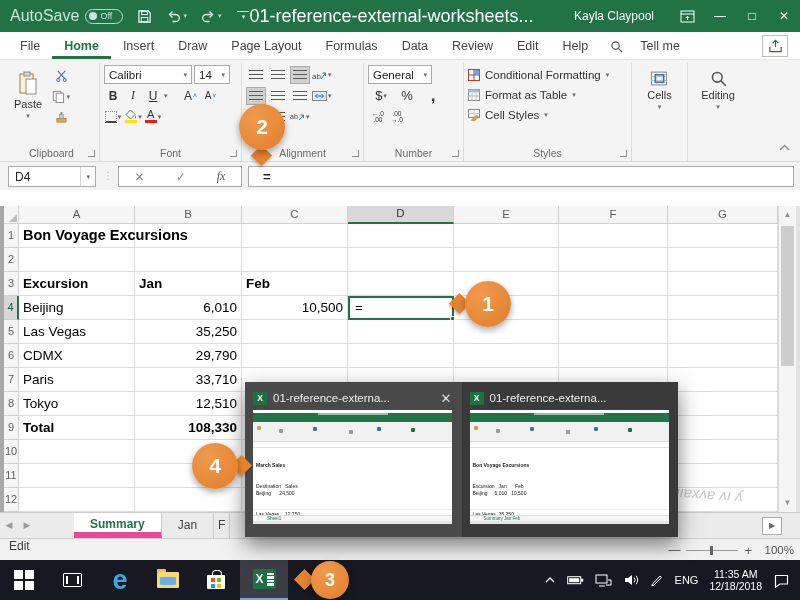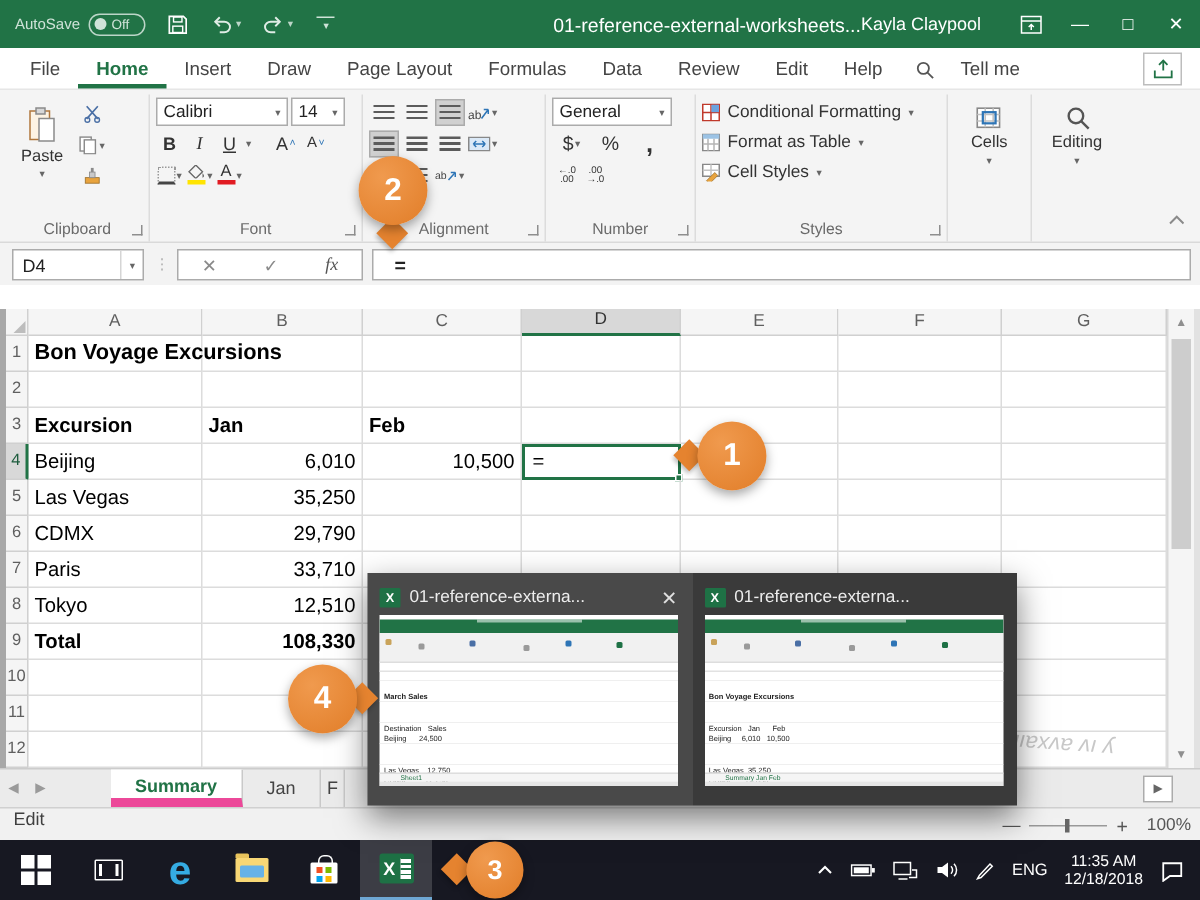--- a/index.html
+++ b/index.html
@@ -1,28 +1,28 @@
 <!DOCTYPE html>
 <html><head>
 <meta charset="utf-8">
 <style>
   *{margin:0;padding:0;box-sizing:border-box;font-family:"Liberation Sans",sans-serif}
   html,body{width:800px;height:600px}
   body{position:relative;overflow:hidden;background:#fff}
 
   
   .titlebar{position:absolute;left:0;top:0;width:800px;height:32px;background:#217346;display:flex;align-items:center;color:#fff}
-  .autosave{font-size:10px;color:#cfe3d8;margin-left:10px}
+  .autosave{font-size:16px;color:#cfe3d8;margin-left:10px}
   .toggle{width:38px;height:15px;border:1px solid #bcd6c8;border-radius:8px;display:flex;align-items:center;margin-left:6px}
   .toggle .knob{width:8px;height:8px;border-radius:50%;background:#cfe3d8;margin:0 3px}
   .toggle .lab{font-size:9px;color:#cfe3d8}
   .qatbtn{margin-left:14px;display:flex;align-items:center}
   .dd2{font-size:7px;color:#bcd6c8;margin-left:2px}
   .qcaret{width:12px;border-top:1.5px solid #cfe3d8;padding-top:1px;text-align:center;font-size:7px;color:#cfe3d8;margin-left:16px}
-  .doctitle{flex:1;text-align:right;font-size:13px;color:#fff;white-space:nowrap}
+  .doctitle{flex:1;text-align:left;font-size:18px;color:#fff;white-space:nowrap}
   .username{font-size:12px;margin-right:16px}
   .winbtn{width:32px;text-align:center;font-size:12px;color:#fff;height:32px;line-height:32px}
   .ribdisp{width:34px;text-align:center;height:32px;display:flex;align-items:center;justify-content:center}
 
   
   .tabrow{position:absolute;left:0;top:32px;width:800px;height:28px;background:#fff;display:flex;align-items:flex-end;padding-left:8px;border-bottom:1px solid #e6e6e6}
   .rtab{padding:5px 12px 6px;font-size:12.5px;color:#444;white-space:nowrap}
   .rtab.active{color:#217346;font-weight:bold;border-bottom:3px solid #217346;padding-bottom:3px}
   .tellme{display:flex;align-items:center;gap:17px;padding:5px 10px 6px;font-size:12.5px;color:#444}
   .sharebox{margin-left:auto;margin-right:12px;width:26px;height:22px;border:1px solid #bdbdbd;background:#fff;display:flex;align-items:center;justify-content:center;margin-bottom:2px}
@@ -371,21 +371,21 @@
           </span>
       </div>
     </div>
     <span class="grplabel">Alignment</span>
     <span class="dl"></span>
   </div>
 
   <div class="grp" style="width:100px">
     <div style="display:flex;flex-direction:column">
       <div class="rrow">
-        <span class="selbox" style="width:80px">
+        <span class="selbox" style="width:64px">
             <span>General</span>
             <span class="dd" style="margin-left:auto">▾</span>
           </span>
       </div>
       <div class="rrow" style="gap:8px;padding-left:4px">
         <span class="sbtn">
             <span style="font-size:13px">$</span>
             <span class="dd">▾</span>
           </span>
         <span class="sbtn">

